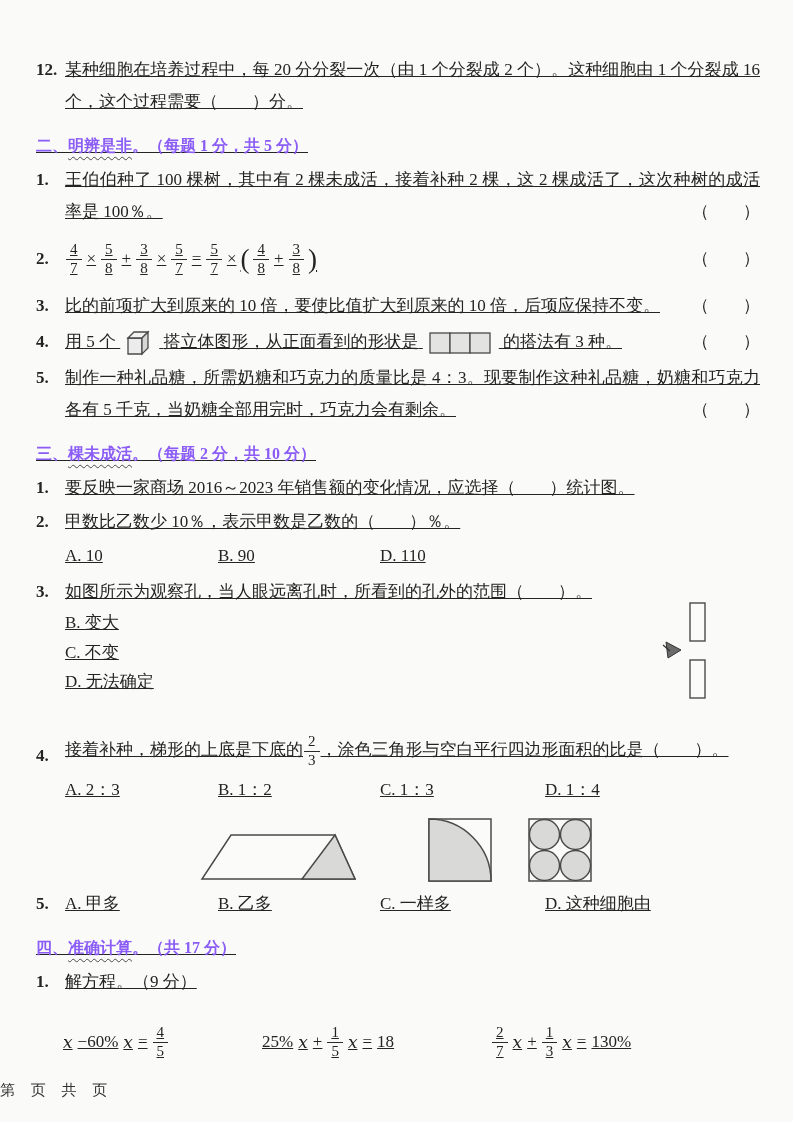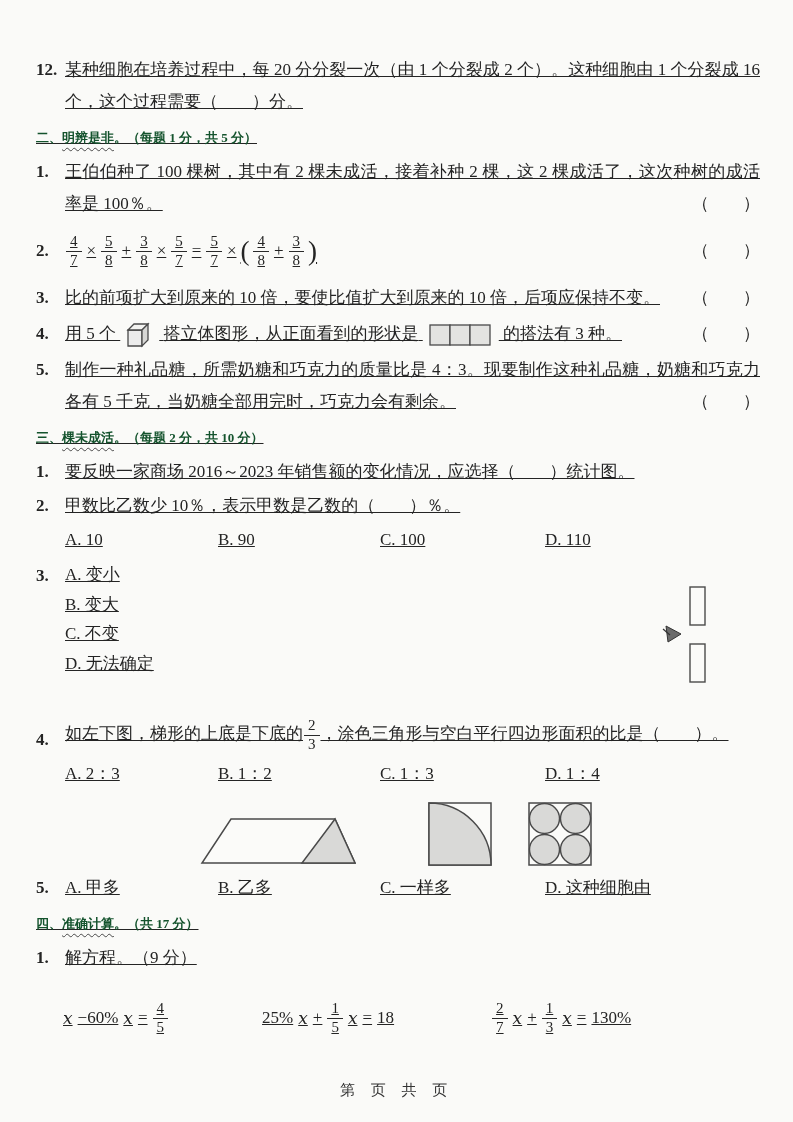--- a/index.html
+++ b/index.html
@@ -15,21 +15,21 @@
     box-sizing:border-box;
     padding:54px 33px 0 36px;
     overflow:hidden;
     text-align:justify;
     text-decoration:underline;
   }
   .q{position:relative;padding-left:29px;margin:0 0 2px 0;}
   .qnum{position:absolute;left:0;top:0;font-weight:700;}
   .ans{position:absolute;right:0;bottom:0;white-space:nowrap;}
   .ans.mid{bottom:auto;top:50%;transform:translateY(-50%);}
-  .sec-header{font-weight:700;font-size:13px;margin:4px 0 2px 0;color:#14532d;}
+  .sec-header{font-weight:700;font-size:16px;margin:12px 0 2px 0;color:#8b5cf6;}
   .wavy{text-decoration:underline;text-decoration-style:wavy;text-decoration-thickness:1px;text-underline-offset:5px;text-decoration-color:#4a4a4a;}
   
   .math{display:inline-flex;align-items:center;gap:3px;vertical-align:middle;}
   .frac{display:inline-flex;flex-direction:column;align-items:center;vertical-align:middle;line-height:1.15;font-size:15px;padding:0 1px;}
   .frac .fn{border-bottom:1.3px solid #2a2a2a;padding:0 4px;}
   .frac .fd{padding:0 4px;}
   .mvar{font-style:italic;font-family:"DejaVu Serif",serif;padding:0 1px;}
   .mop{padding:0 1px;}
   .mparen{font-size:27px;font-weight:400;line-height:1;}
   .mathline{margin:6px 0 6px 0;min-height:50px;display:flex;align-items:center;}
@@ -44,21 +44,21 @@
   
   .figrow{display:flex;align-items:flex-end;height:72px;margin:2px 0 6px 0;}
   .fig-trap{margin-left:164px;}
   .fig-quarter{margin-left:70px;}
   .fig-circles{margin-left:36px;}
   
   .eqrow{display:flex;align-items:center;margin-top:12px;height:64px;}
   .eq1{margin-left:26px;}
   .eq2{margin-left:92px;}
   .eq3{margin-left:96px;}
-  .footer{position:absolute;left:0;right:0;bottom:16px;text-align:center;font-size:15px;letter-spacing:6px;color:#333;}
+  .footer{position:absolute;left:0;right:0;bottom:16px;text-align:left;font-size:15px;letter-spacing:6px;color:#333;}
 </style>
 </head>
 <body>
 
 <div class="page">
 
   <div class="q">
     <span class="qnum">12.</span>
     <span>某种细胞在培养过程中，每 20 分分裂一次（由 1 个分裂成 2 个）。这种细胞由 1 个分裂成 16 个，这个过程需要（　　）分。</span>
   </div>
@@ -155,45 +155,44 @@
     <span>要反映一家商场 2016～2023 年销售额的变化情况，应选择（　　）统计图。</span>
   </div>
 
   <div class="q">
     <span class="qnum">2.</span>
     <span>甲数比乙数少 10％，表示甲数是乙数的（　　）％。</span>
   </div>
   <div class="opts">
     <span class="opt">A. 10</span>
     <span class="opt">B. 90</span>
-    <span class="opt">C. 100</span>
     <span class="opt">D. 110</span>
   </div>
 
   <div class="q q3-block">
     <span class="qnum">3.</span>
+    <span>如图所示为观察孔，当人眼远离孔时，所看到的孔外的范围（　　）。</span>
     <span class="opt-col">
-      <span class="opt">A. 变小</span>
       <span class="opt">B. 变大</span>
       <span class="opt">C. 不变</span>
       <span class="opt">D. 无法确定</span>
     </span>
     <svg class="hole-fig" width="48" height="100" viewBox="0 0 48 100">
       <rect x="30" y="1" width="15" height="38" fill="#fbfbf9" stroke="#4a4a4a" stroke-width="1.4"></rect>
       <rect x="30" y="58" width="15" height="38" fill="#fbfbf9" stroke="#4a4a4a" stroke-width="1.4"></rect>
       <g>
         <polygon points="6,40 21,48 8,56" fill="#6b6b6b" stroke="#333" stroke-width="1"></polygon>
         <line x1="3" y1="43" x2="10" y2="49" stroke="#333" stroke-width="1.2"></line>
       </g>
     </svg>
   </div>
 
   <div class="q" style="line-height:44px;">
     <span class="qnum" style="top:6px;">4.</span>
-    <span>如左下图，梯形的上底是下底的</span><span class="frac">
+    <span>接着补种，梯形的上底是下底的</span><span class="frac">
         <span class="fn">2</span>
         <span class="fd">3</span>
       </span><span>，涂色三角形与空白平行四边形面积的比是（　　）。</span>
   </div>
   <div class="opts">
     <span class="opt">A. 2：3</span>
     <span class="opt">B. 1：2</span>
     <span class="opt">C. 1：3</span>
     <span class="opt">D. 1：4</span>
   </div>

